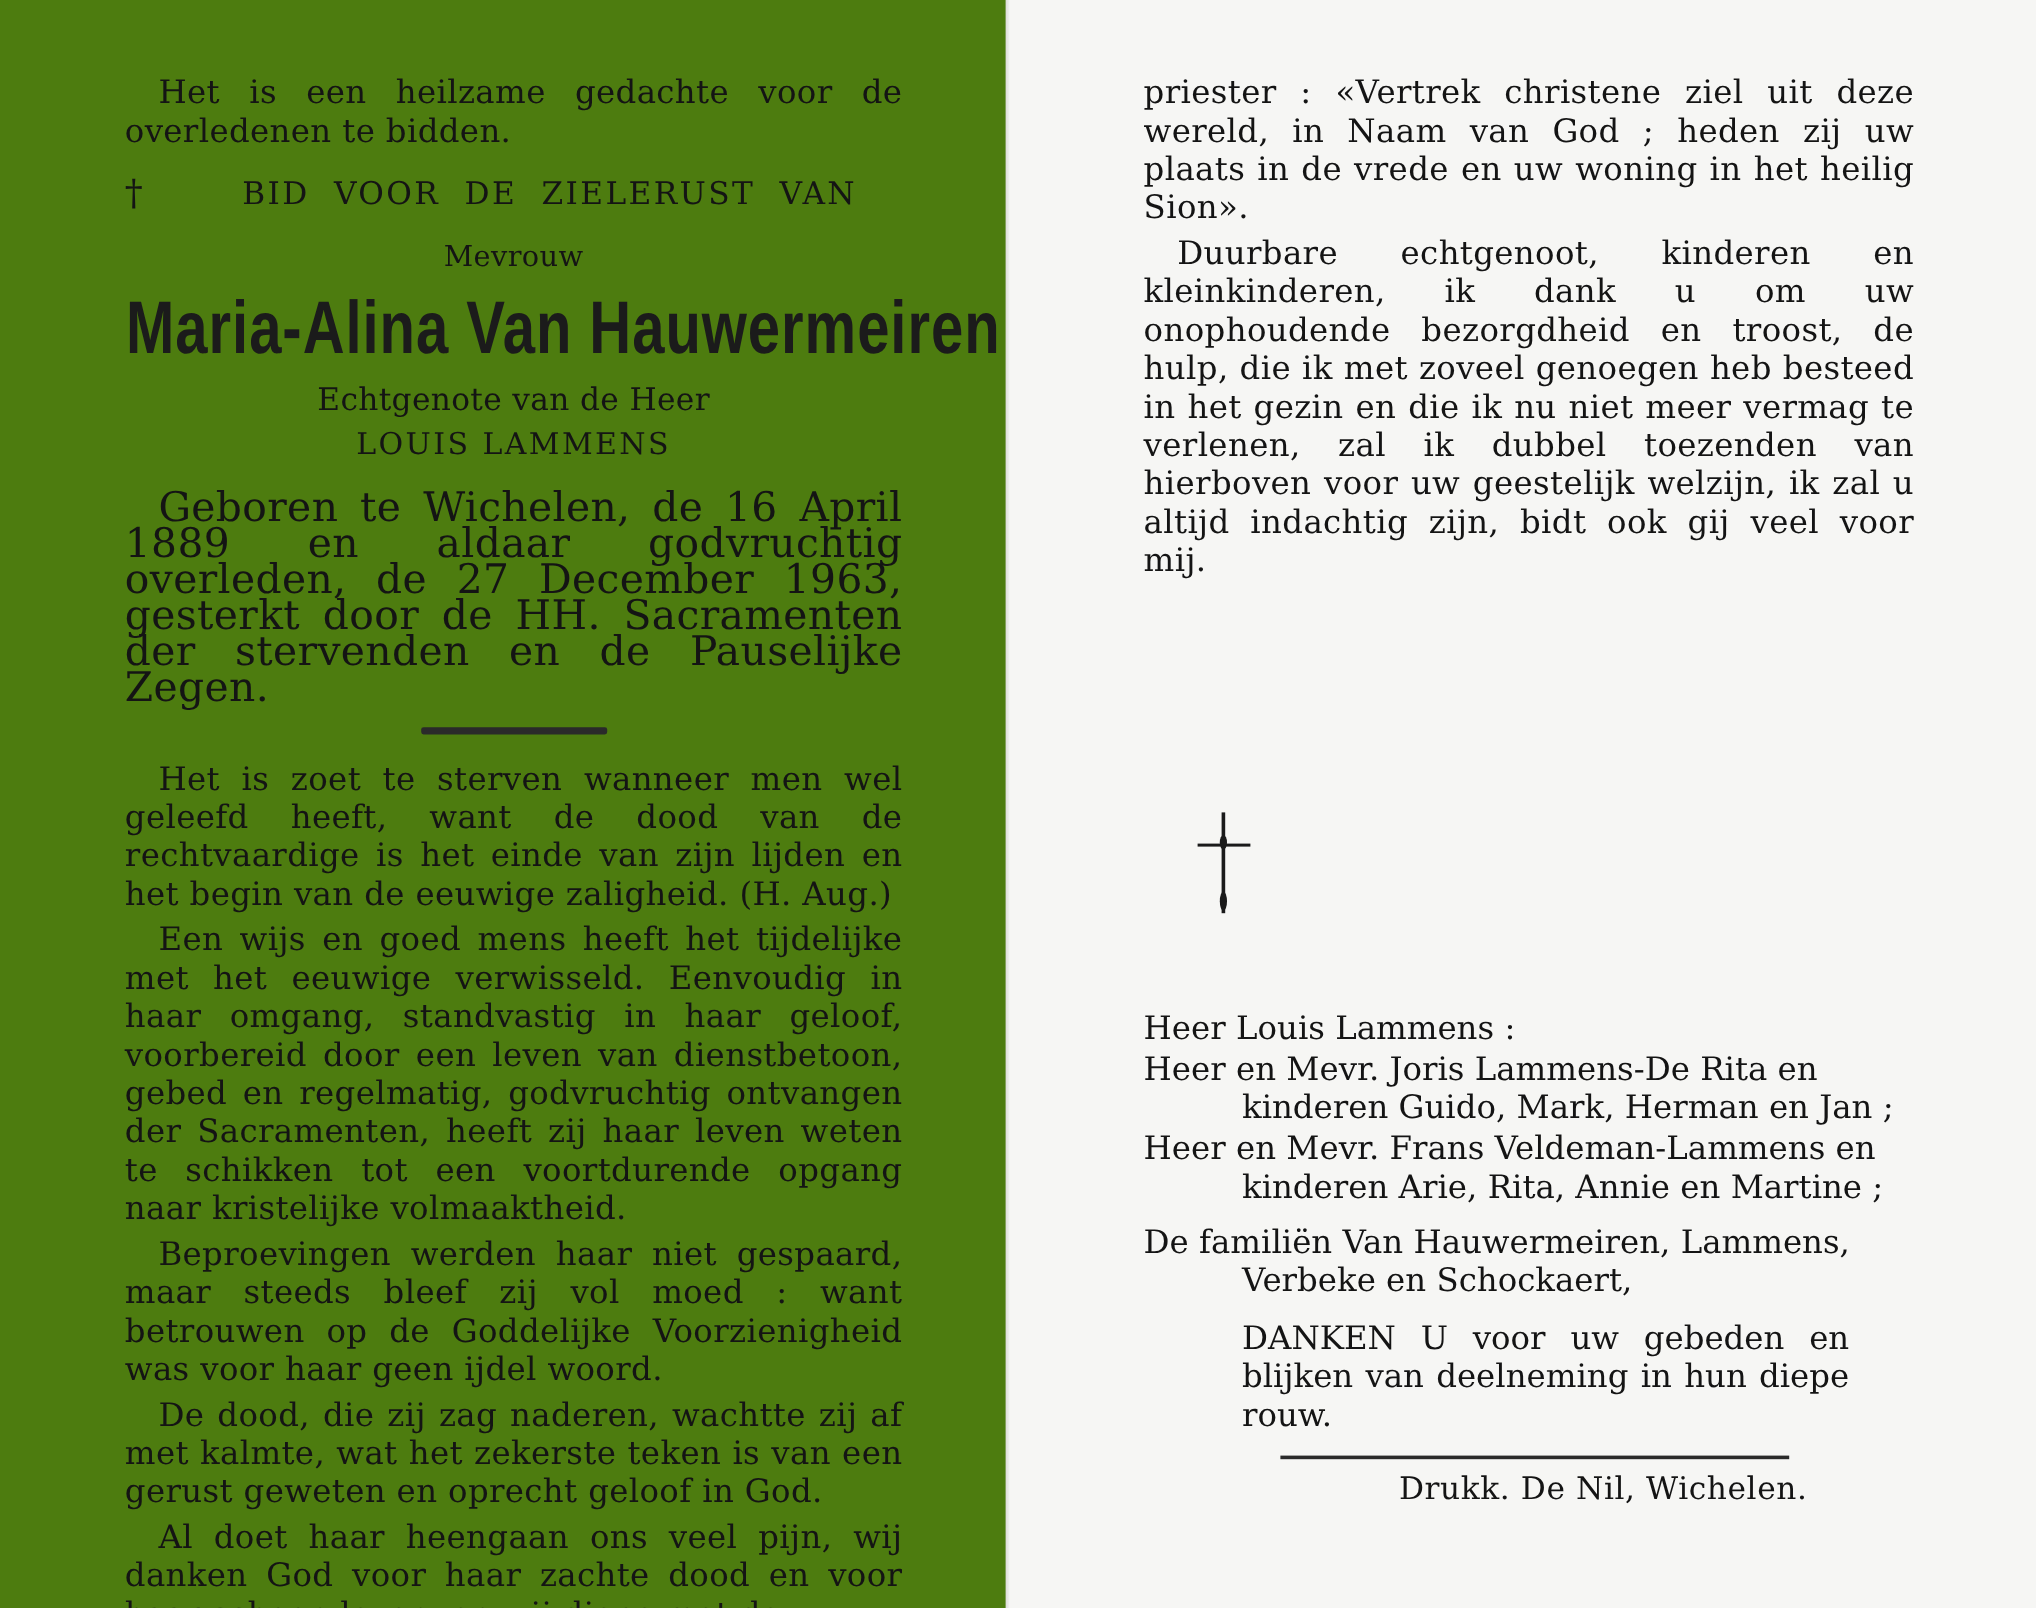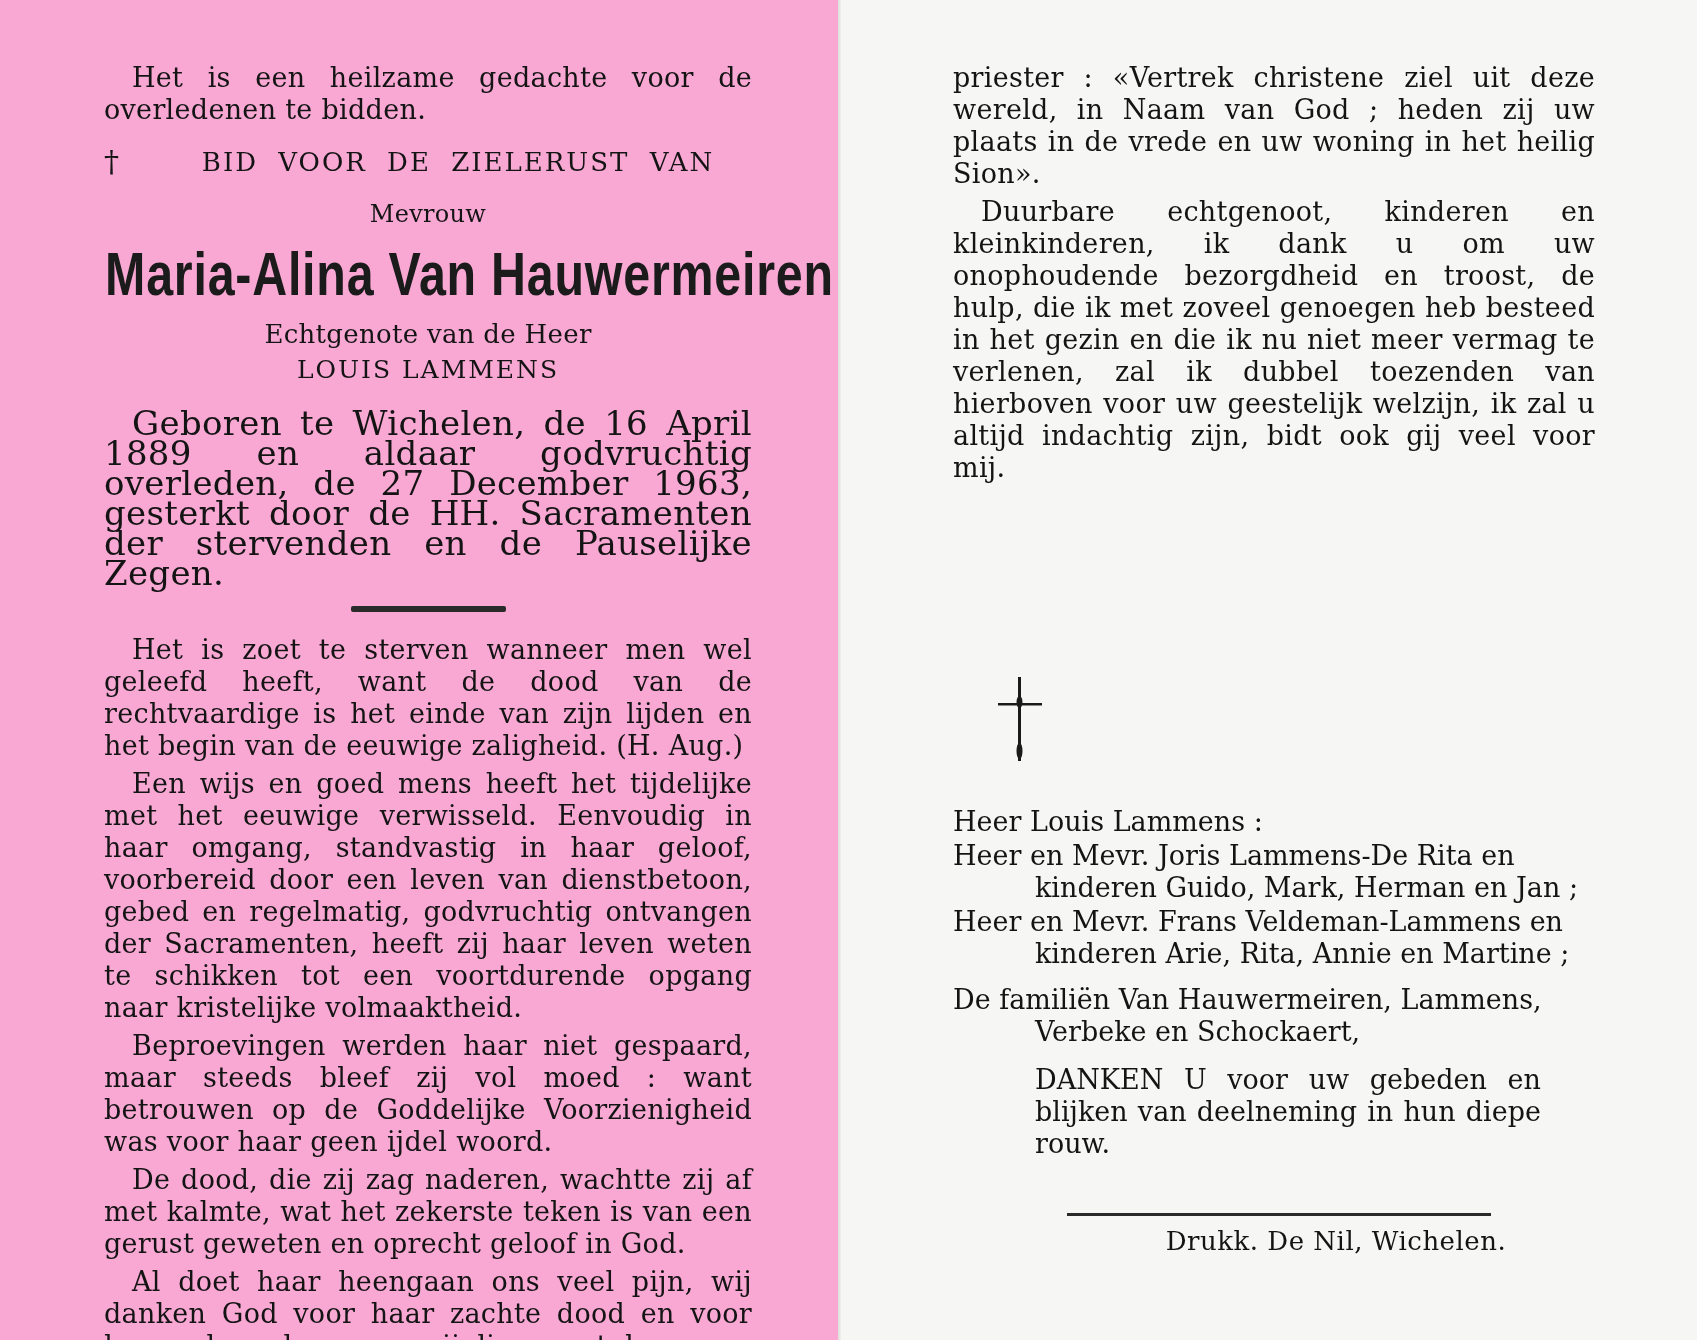--- a/index.html
+++ b/index.html
@@ -4,21 +4,21 @@
 <style>
   html, body { margin: 0; padding: 0; }
   body {
     width: 1697px; height: 1340px; position: relative; overflow: hidden;
     background: #efefed;
     font-family: "DejaVu Serif", "Liberation Serif", serif;
     color: #141414;
   }
   .page {
     position: absolute; top: 0; height: 1340px;
-    background: #f9a8d4;
+    background: #4d7c0f;
   }
   .page.left { left: 0; width: 840px; border-right: 1px solid #d8d8d4; }
   .page.right { left: 841px; width: 977px; background: #f6f6f4; }
   .fold { position: absolute; left: 838px; top: 0; width: 6px; height: 1340px;
     background: linear-gradient(to right, #dcdcd8, #f0f0ee, #e2e2de); }
 
   .col { position: absolute; font-size: 27px; line-height: 32px; letter-spacing: 0.3px; }
   .left .col { left: 104px; width: 648px; }
   .right .col { left: 112px; width: 642px; }
 
@@ -94,21 +94,21 @@
   </div>
 </div>
 
 <svg class="cross" viewBox="0 0 60 90">
   <rect x="28" y="2" width="3" height="84" fill="#1a1a1a"></rect>
   <rect x="8" y="28" width="44" height="2.5" fill="#1a1a1a"></rect>
   <ellipse cx="29.5" cy="27" rx="3" ry="6" fill="#1a1a1a"></ellipse>
   <ellipse cx="29.5" cy="76" rx="3" ry="8" fill="#1a1a1a"></ellipse>
 </svg>
 
-<div class="family" style="top:806px;">
+<div class="family" style="top:842px;">
   <p>Heer Louis Lammens :</p>
   <p style="margin-top:2px;">Heer en Mevr. Joris Lammens-De Rita en</p>
   <p class="hang">kinderen Guido, Mark, Herman en Jan ;</p>
   <p style="margin-top:2px;">Heer en Mevr. Frans Veldeman-Lammens en</p>
   <p class="hang">kinderen Arie, Rita, Annie en Martine ;</p>
   <p class="gap">De familiën Van Hauwermeiren, Lammens,</p>
   <p class="hang">Verbeke en Schockaert,</p>
   <p class="thanks" style="padding-right:62px;">DANKEN U voor uw gebeden en blijken van deelneming in hun diepe rouw.</p>
 </div>
 

